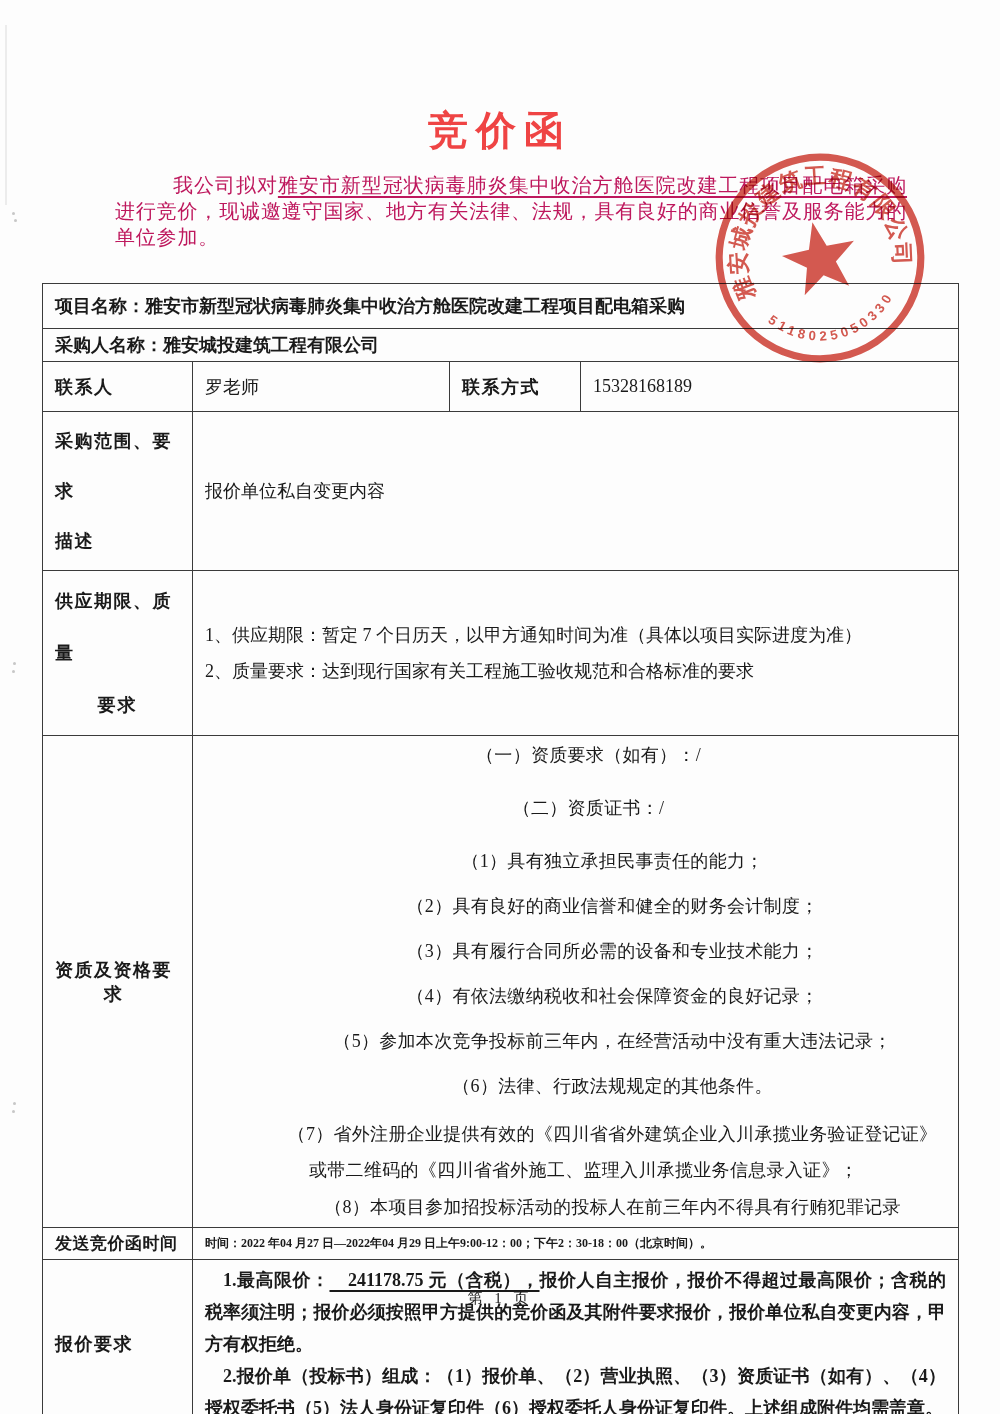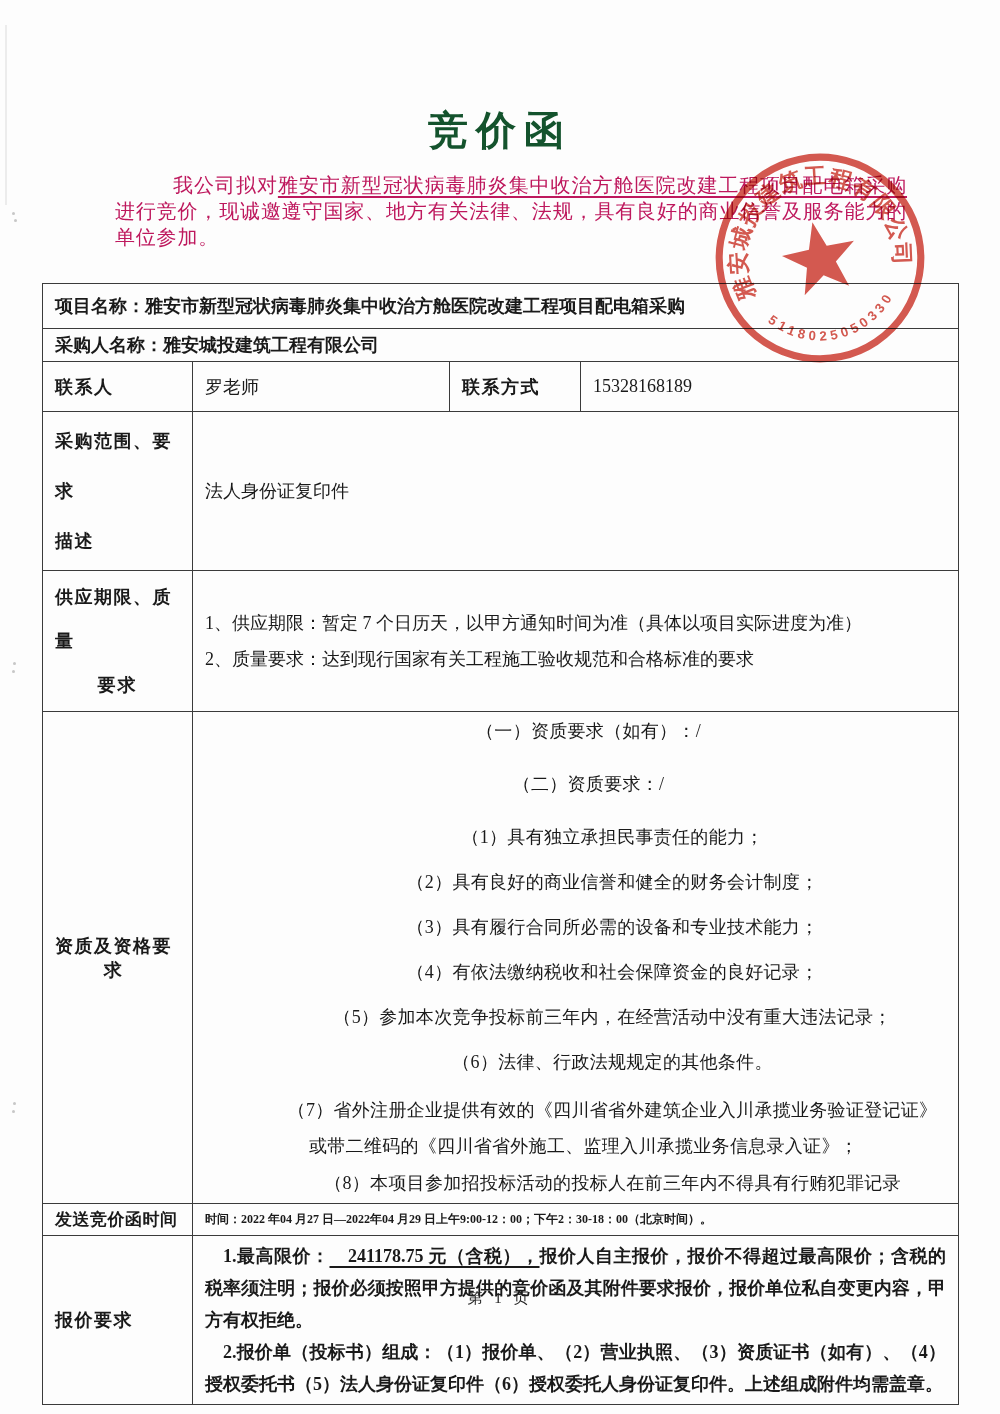--- a/index.html
+++ b/index.html
@@ -13,21 +13,21 @@
   }
   .page{position:absolute;inset:0;}
   
   .edge-shade{position:absolute;left:5px;top:25px;width:2px;height:180px;background:#ececec;}
   .speck{position:absolute;width:3px;height:3px;border-radius:50%;background:#9a9a9a;opacity:.55;}
 
   .doc-title{
     position:absolute;top:103px;left:0;width:1000px;
     text-align:center;
     font-family:Liberation Mono, monospace;
-    font-weight:900;font-size:40px;letter-spacing:8px;color:#14532d;
+    font-weight:900;font-size:40px;letter-spacing:8px;color:#ef4444;
   }
   .intro{
     position:absolute;top:172px;left:115px;width:792px;
     font-size:20px;line-height:26px;letter-spacing:.8px;
     text-align:justify;text-indent:58px;color:#be185d;
   }
   .ul{ text-decoration:underline; text-underline-offset:4px; text-decoration-thickness:1.5px; }
 
   table.main{
     position:absolute;left:42px;top:283px;width:916px;
@@ -43,21 +43,21 @@
   tr.r1{height:45px;} tr.r2{height:27px;} tr.r3{height:50px;}
   tr.r4{height:79px;} tr.r5{height:83px;} tr.r6{height:462px;}
   tr.r7{height:32px;} tr.r8{height:128px;}
 
   td.lbl{
     font-weight:bold;letter-spacing:1.5px;padding-left:14px;
     font-size:18px;
   }
   .bold{font-weight:bold;margin-top:32px;}
   .lbl-line2-center{text-align:center;letter-spacing:2px;}
-  td.two-line-lbl{vertical-align:middle;line-height:44px;padding-top:2px;}
+  td.two-line-lbl{vertical-align:middle;line-height:52px;padding-top:2px;}
   td.scope-lbl{vertical-align:middle;line-height:50px;}
   td.scope-content{vertical-align:top;padding-top:13px;padding-left:40px;}
   td.supply-content{line-height:36px;}
   .qual-content{vertical-align:top;padding-top:12px;}
   .q{margin:0 0 14px 16px;line-height:31px;letter-spacing:.3px;text-align:center;}
   .q1{text-indent:10px;margin-bottom:22px;}
   .q2{text-indent:58px;}
   .q7{text-indent:58px;margin-bottom:4px;line-height:36px;}
   .q8{text-indent:58px;margin-bottom:0;}
   td.send-content{font-weight:bold;font-size:12px;padding:2px 4px 2px 8px;letter-spacing:0;}
@@ -112,37 +112,37 @@
       <td class="lbl">联系人</td>
       <td>罗老师</td>
       <td class="lbl">联系方式</td>
       <td>15328168189</td>
     </tr>
     <tr class="r4">
       <td class="lbl scope-lbl">
         <div>采购范围、要求</div>
         <div>描述</div>
       </td>
-      <td colspan="3" class="scope-content">法人身份证复印件</td>
+      <td colspan="3" class="scope-content">报价单位私自变更内容</td>
     </tr>
     <tr class="r5">
       <td class="lbl two-line-lbl">
         <div>供应期限、质量</div>
         <div class="lbl-line2-center">要求</div>
       </td>
       <td colspan="3" class="supply-content">
         <div>1、供应期限：暂定 7 个日历天，以甲方通知时间为准（具体以项目实际进度为准）</div>
         <div>2、质量要求：达到现行国家有关工程施工验收规范和合格标准的要求</div>
       </td>
     </tr>
     <tr class="r6">
       <td class="lbl" style="text-align:center;padding-left:4px;">资质及资格要求</td>
       <td colspan="3" class="qual-content">
         <p class="q q1">（一）资质要求（如有）：/</p>
-        <p class="q q1">（二）资质要求：/</p>
+        <p class="q q1">（二）资质证书：/</p>
         <p class="q q2">（1）具有独立承担民事责任的能力；</p>
         <p class="q q2">（2）具有良好的商业信誉和健全的财务会计制度；</p>
         <p class="q q2">（3）具有履行合同所必需的设备和专业技术能力；</p>
         <p class="q q2">（4）有依法缴纳税收和社会保障资金的良好记录；</p>
         <p class="q q2">（5）参加本次竞争投标前三年内，在经营活动中没有重大违法记录；</p>
         <p class="q q2">（6）法律、行政法规规定的其他条件。</p>
         <p class="q q7">（7）省外注册企业提供有效的《四川省省外建筑企业入川承揽业务验证登记证》或带二维码的《四川省省外施工、监理入川承揽业务信息录入证》；</p>
         <p class="q q8">（8）本项目参加招投标活动的投标人在前三年内不得具有行贿犯罪记录</p>
       </td>
     </tr>

